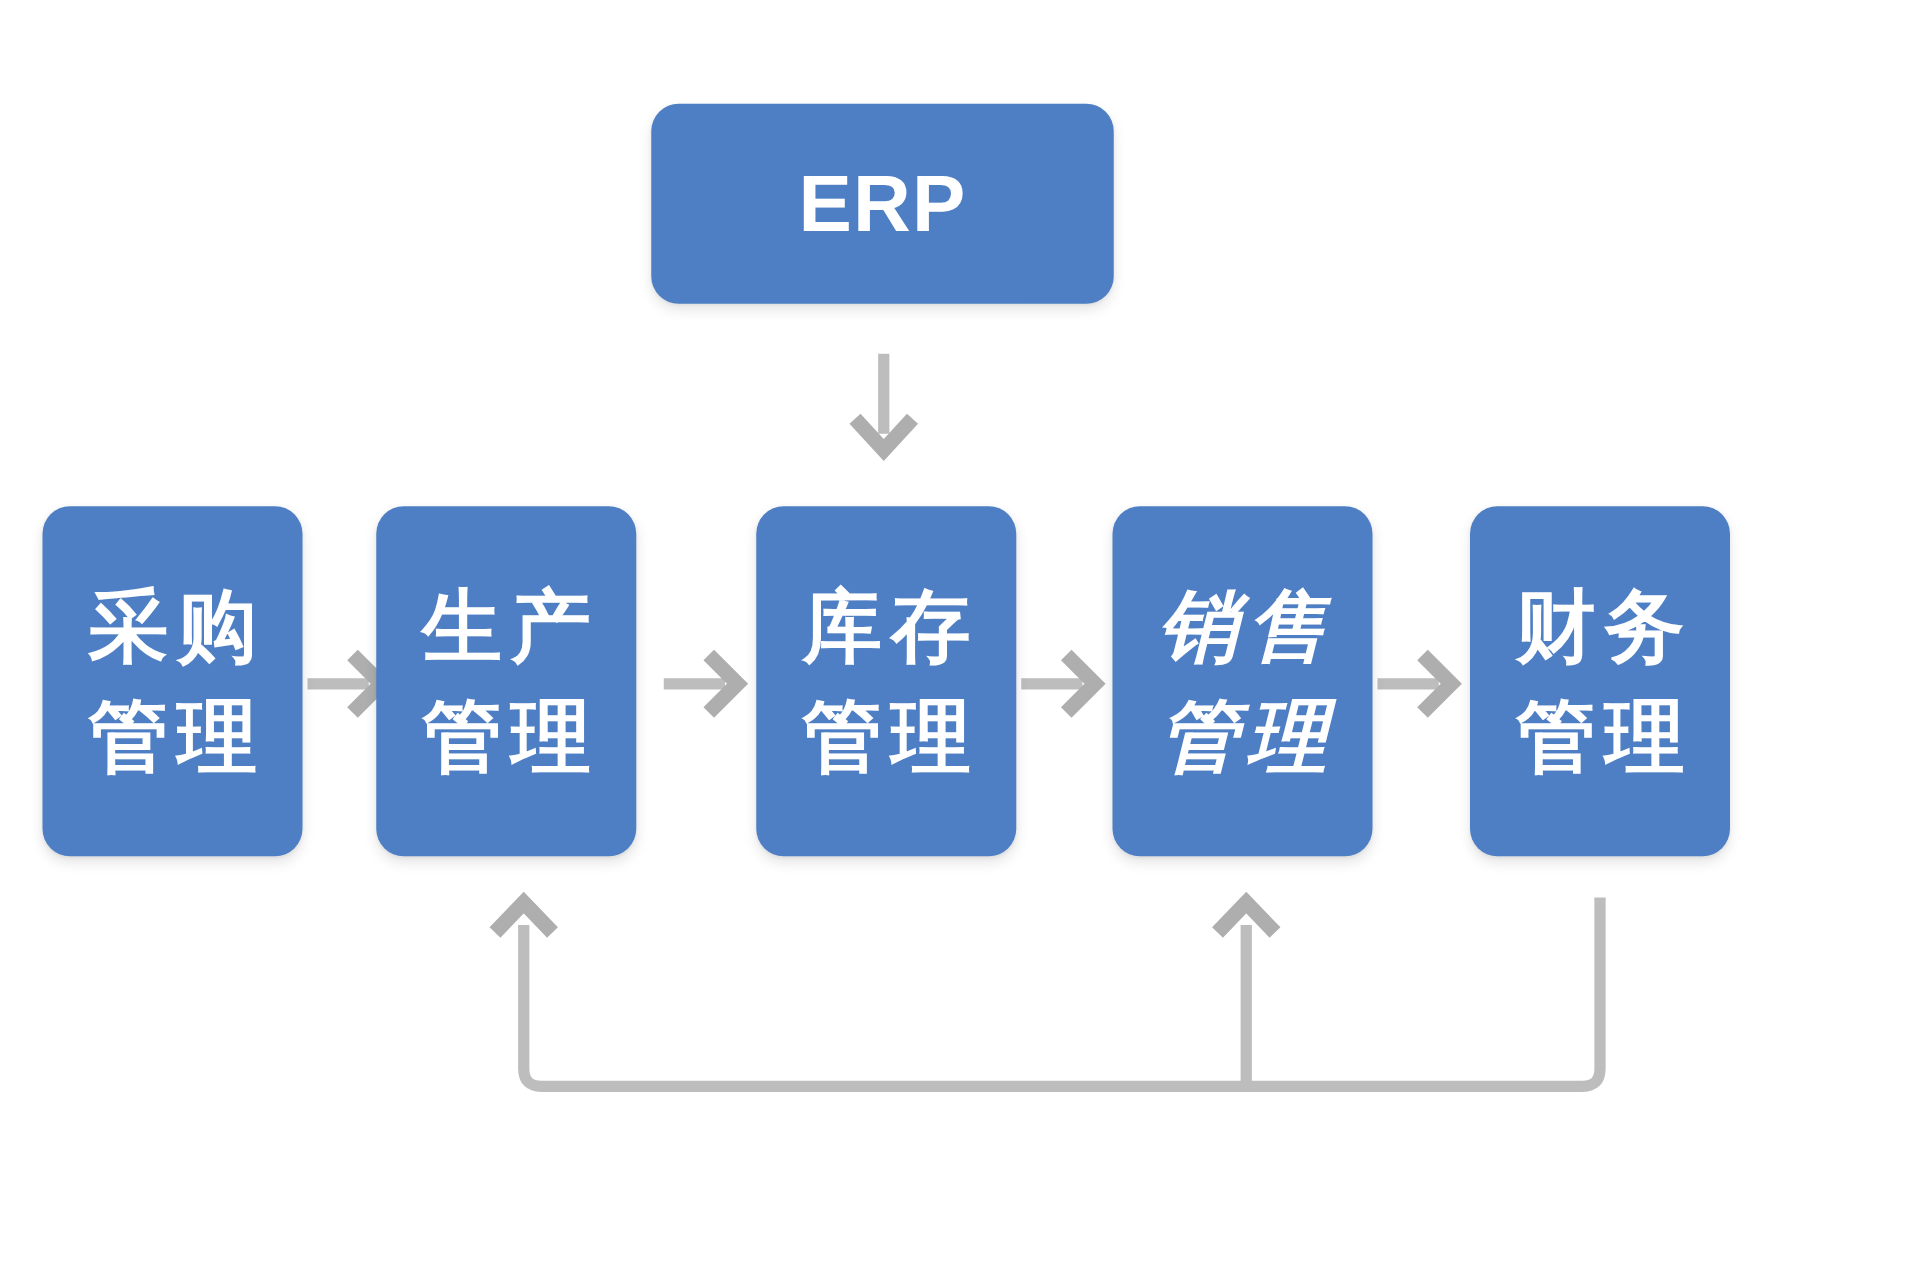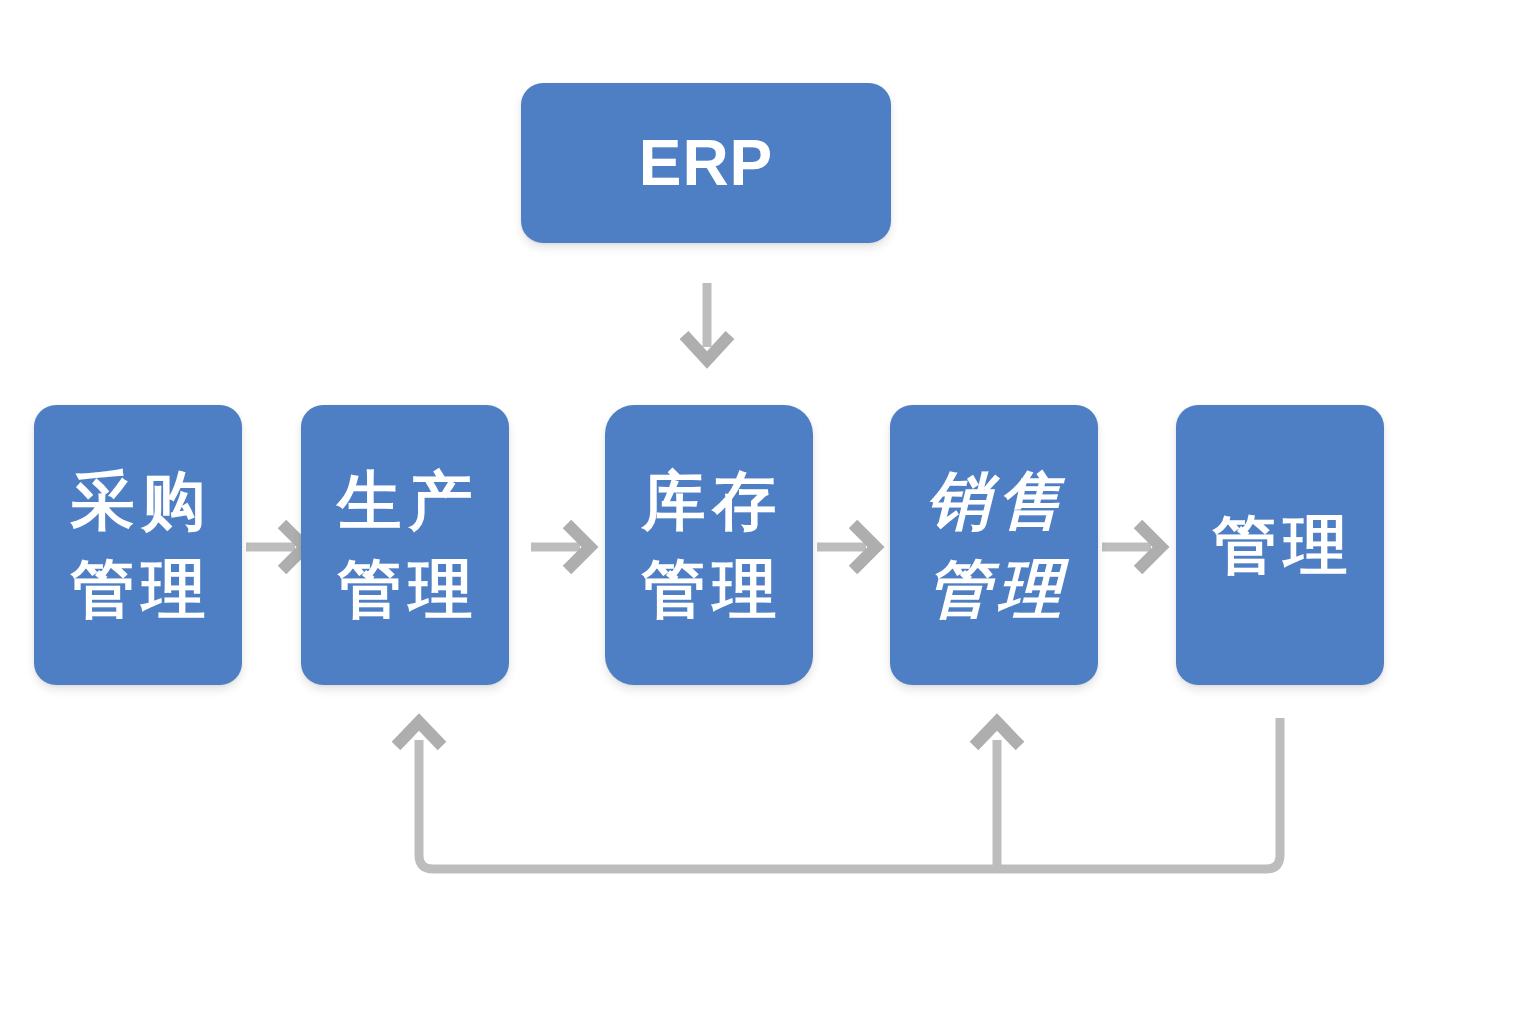--- a/index.html
+++ b/index.html
@@ -54,21 +54,21 @@
   }
   .node-module .line {
     display: block;
     text-indent: 7px; 
     letter-spacing: 7px;
     white-space: nowrap;
     text-align: center;
   }
   .pos-0 { left: 34px; }
   .pos-1 { left: 301px; }
-  .pos-2 { left: 605px; border-radius: 29px; }
+  .pos-2 { left: 605px; }
   .pos-3 { left: 890px; font-style: italic; }
   .pos-4 { left: 1176px; }
 
   .conn-line {
     stroke: #bdbdbd;
     stroke-width: 9;
     fill: none;
     stroke-linecap: butt;
   }
   .conn-head {
@@ -140,16 +140,17 @@
     <span class="line">库存</span>
     <span class="line">管理</span>
   </div>
 
   <div class="node node-module pos-3">
     <span class="line">销售</span>
     <span class="line">管理</span>
   </div>
 
   <div class="node node-module pos-4">
+    <span class="line">财务</span>
     <span class="line">管理</span>
   </div>
 
 </div>
 
 </body></html>

